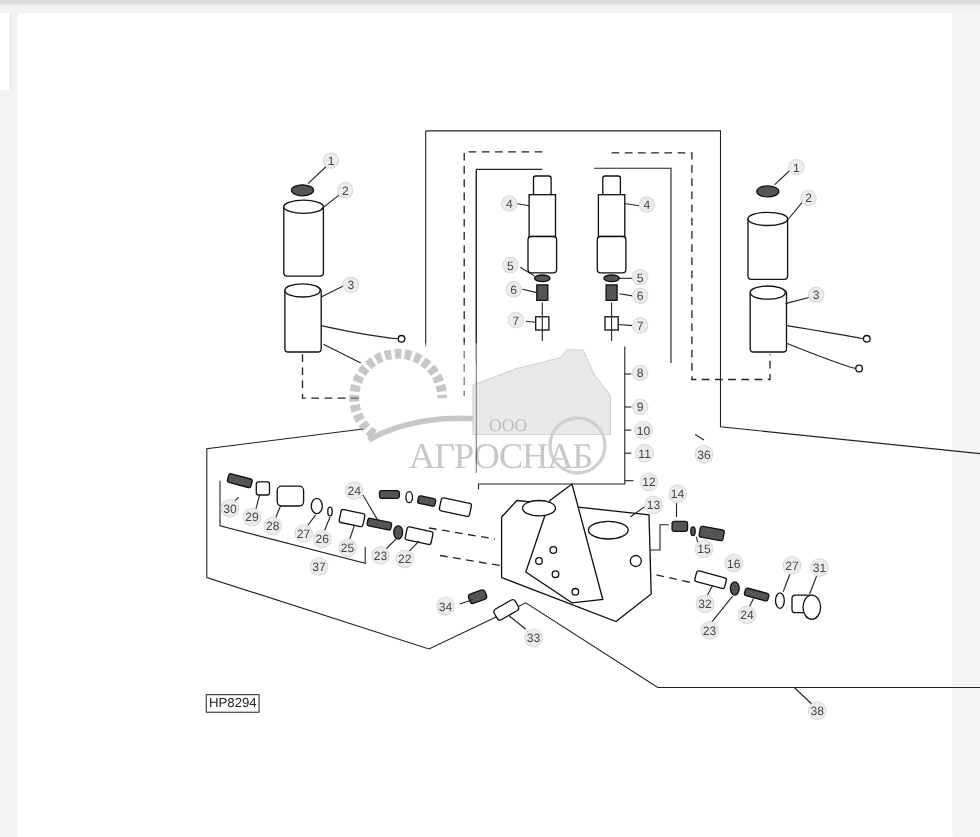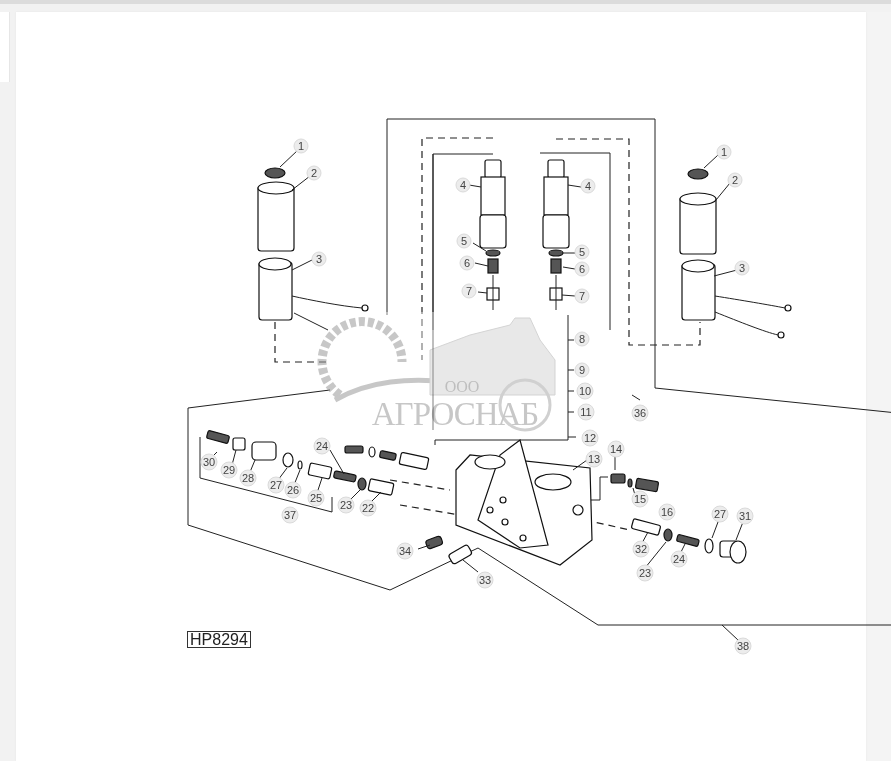--- a/index.html
+++ b/index.html
@@ -18,21 +18,21 @@
   .right-strip { position:absolute; left:866px; top:12px; width:25px; height:749px; background:#f4f4f4; }
   svg.diagram { position:absolute; left:0; top:0; }
   .callout-circle { fill:#ececec; stroke:#dadada; stroke-width:1; }
   .callout-text { font-family:"Liberation Sans", sans-serif; font-size:11px; fill:#444; }
   .line { stroke:#222; stroke-width:1; fill:none; }
   .dash { stroke:#222; stroke-width:1.2; fill:none; stroke-dasharray:7 5; }
   .part { stroke:#111; stroke-width:1.2; fill:#fff; }
   .part-dark { stroke:#111; stroke-width:1.2; fill:#555; }
   .figure-id {
     position:absolute; left:187px; top:631px;
-    border:1px solid #333; padding:0 2px; font-size:16px; line-height:15px; color:#222;
+    border:1px solid #333; padding:0 2px; font-size:12px; line-height:15px; color:#222;
     font-family:"Liberation Sans", sans-serif;
   }
   .wm-ooo { font-family:"Liberation Serif", serif; font-size:16px; fill:#8a8a8a; }
   .wm-name { font-family:"Liberation Serif", serif; font-size:33px; fill:#9a9a9a; letter-spacing:-1px; }
 </style>
 </head>
 <body>
 
 <div class="top-strip"></div>
 <div class="left-tab"></div>

